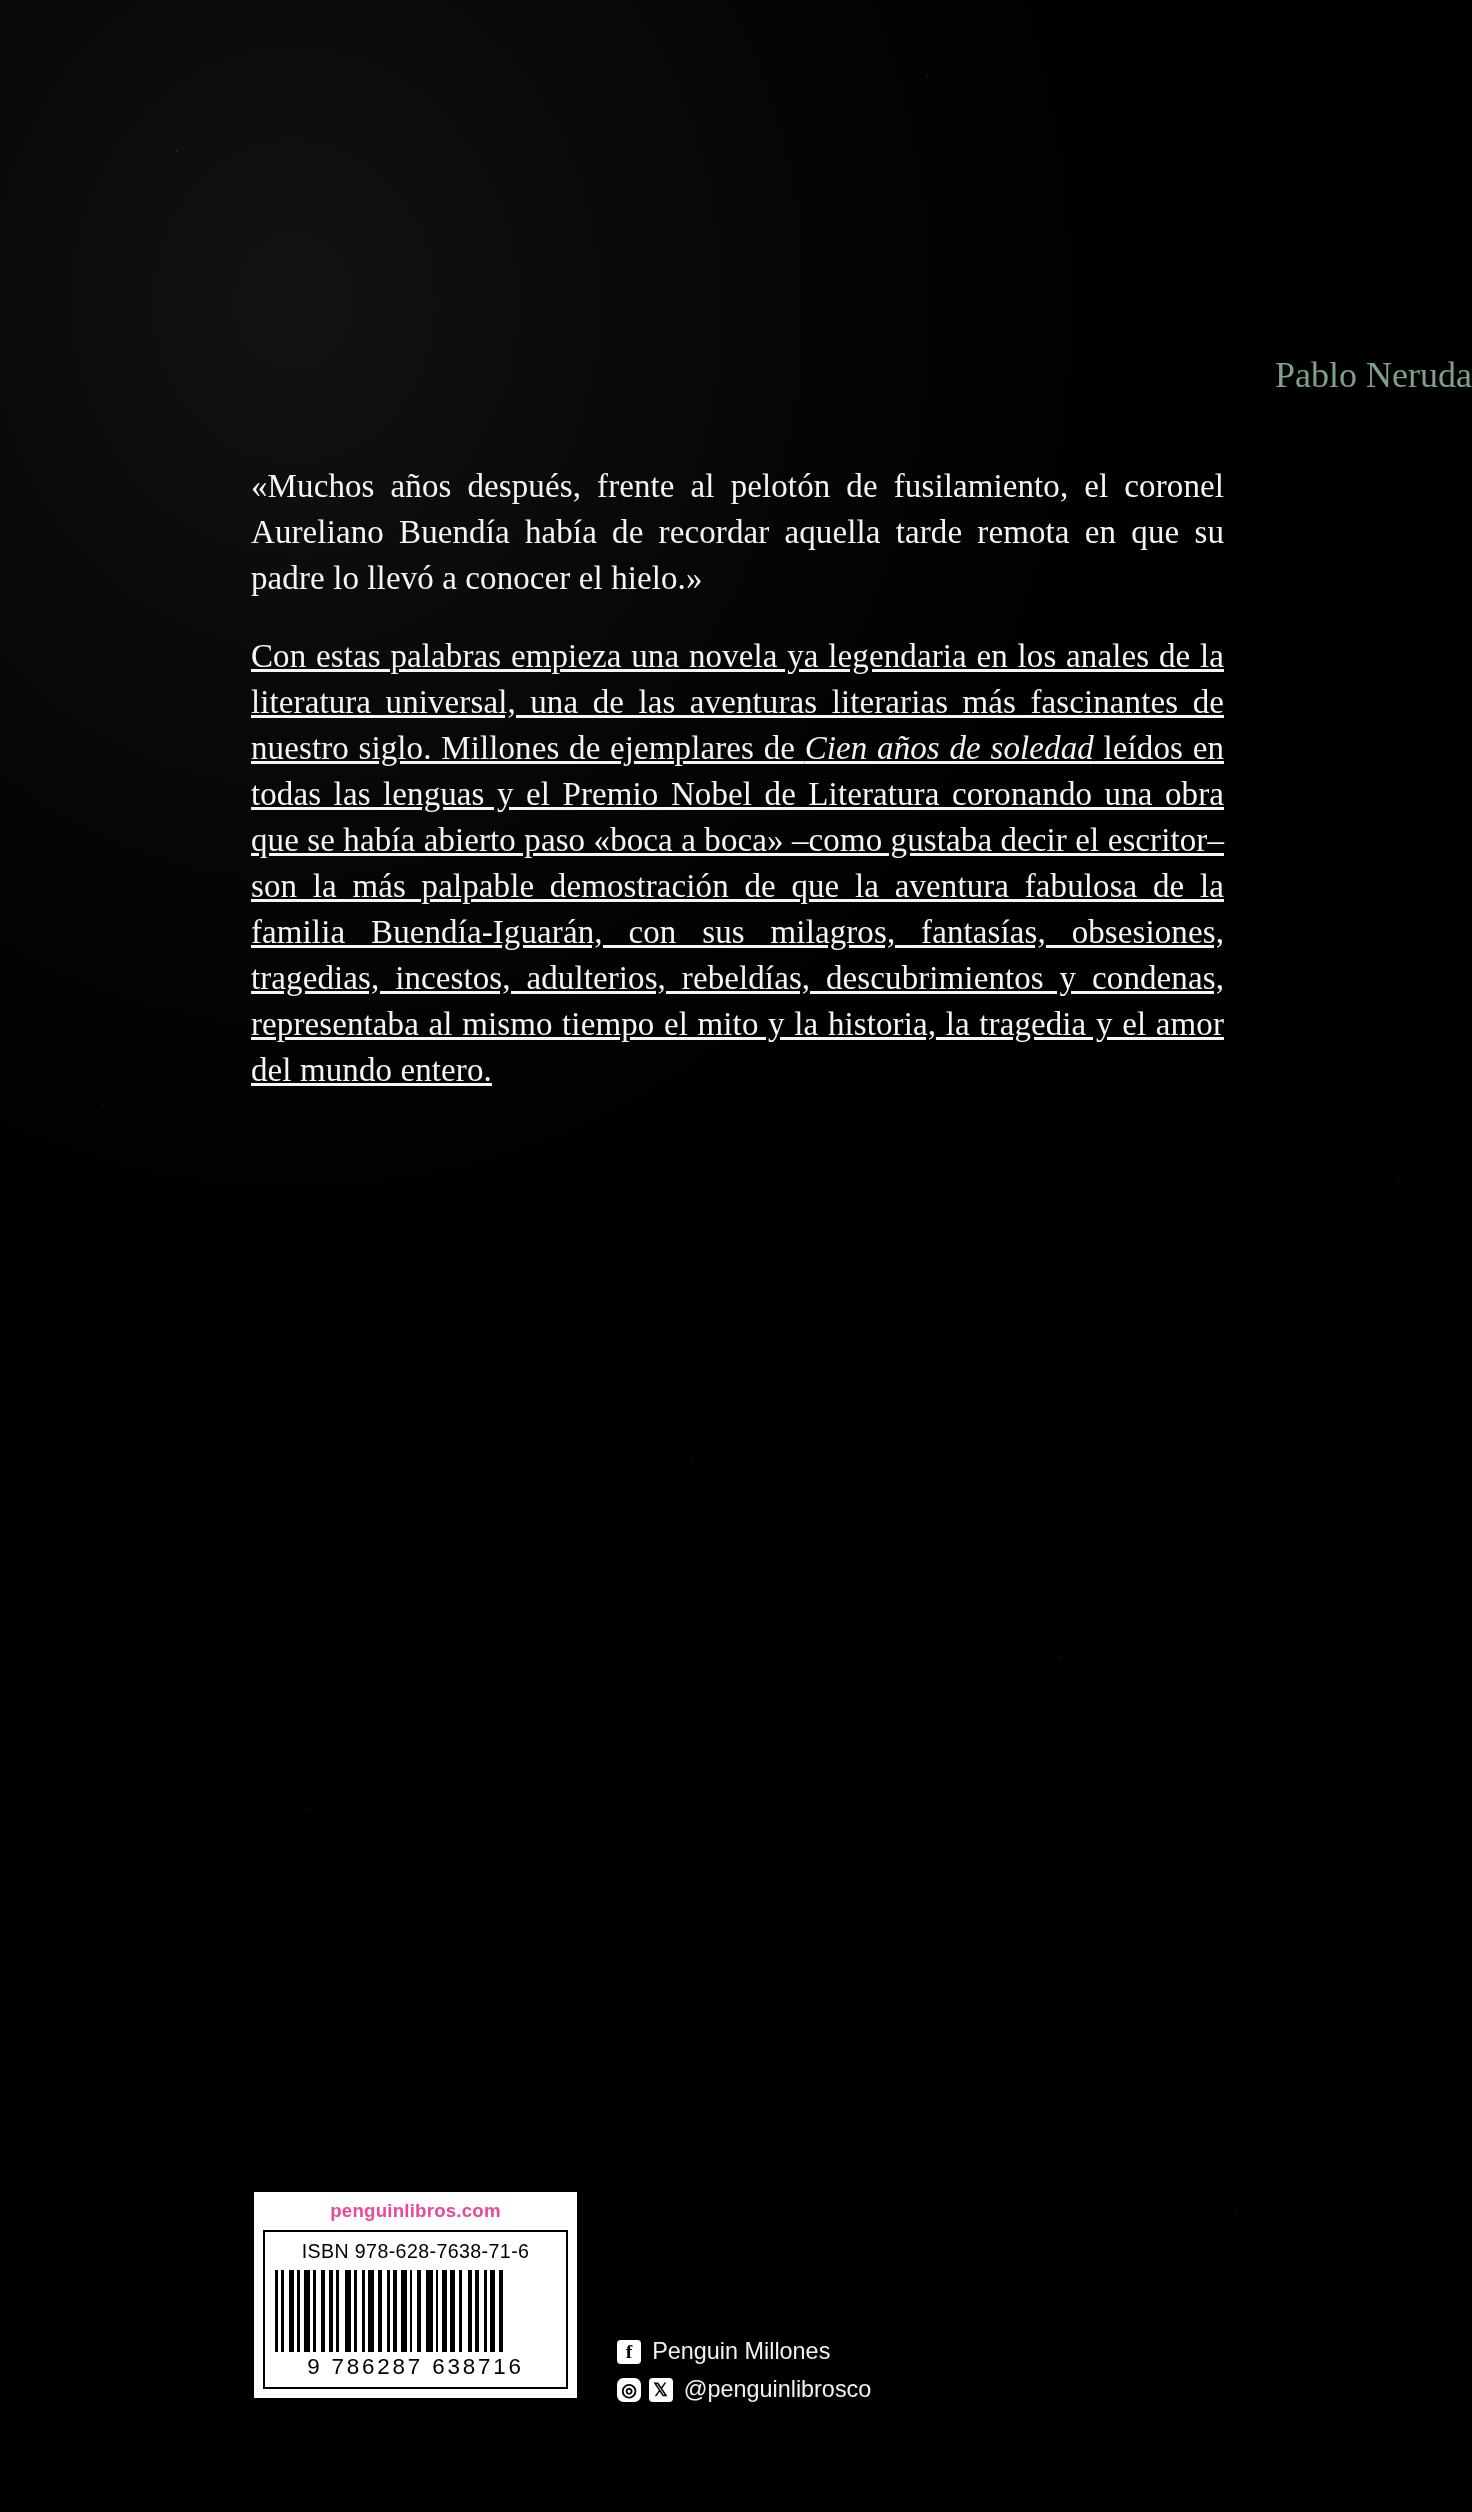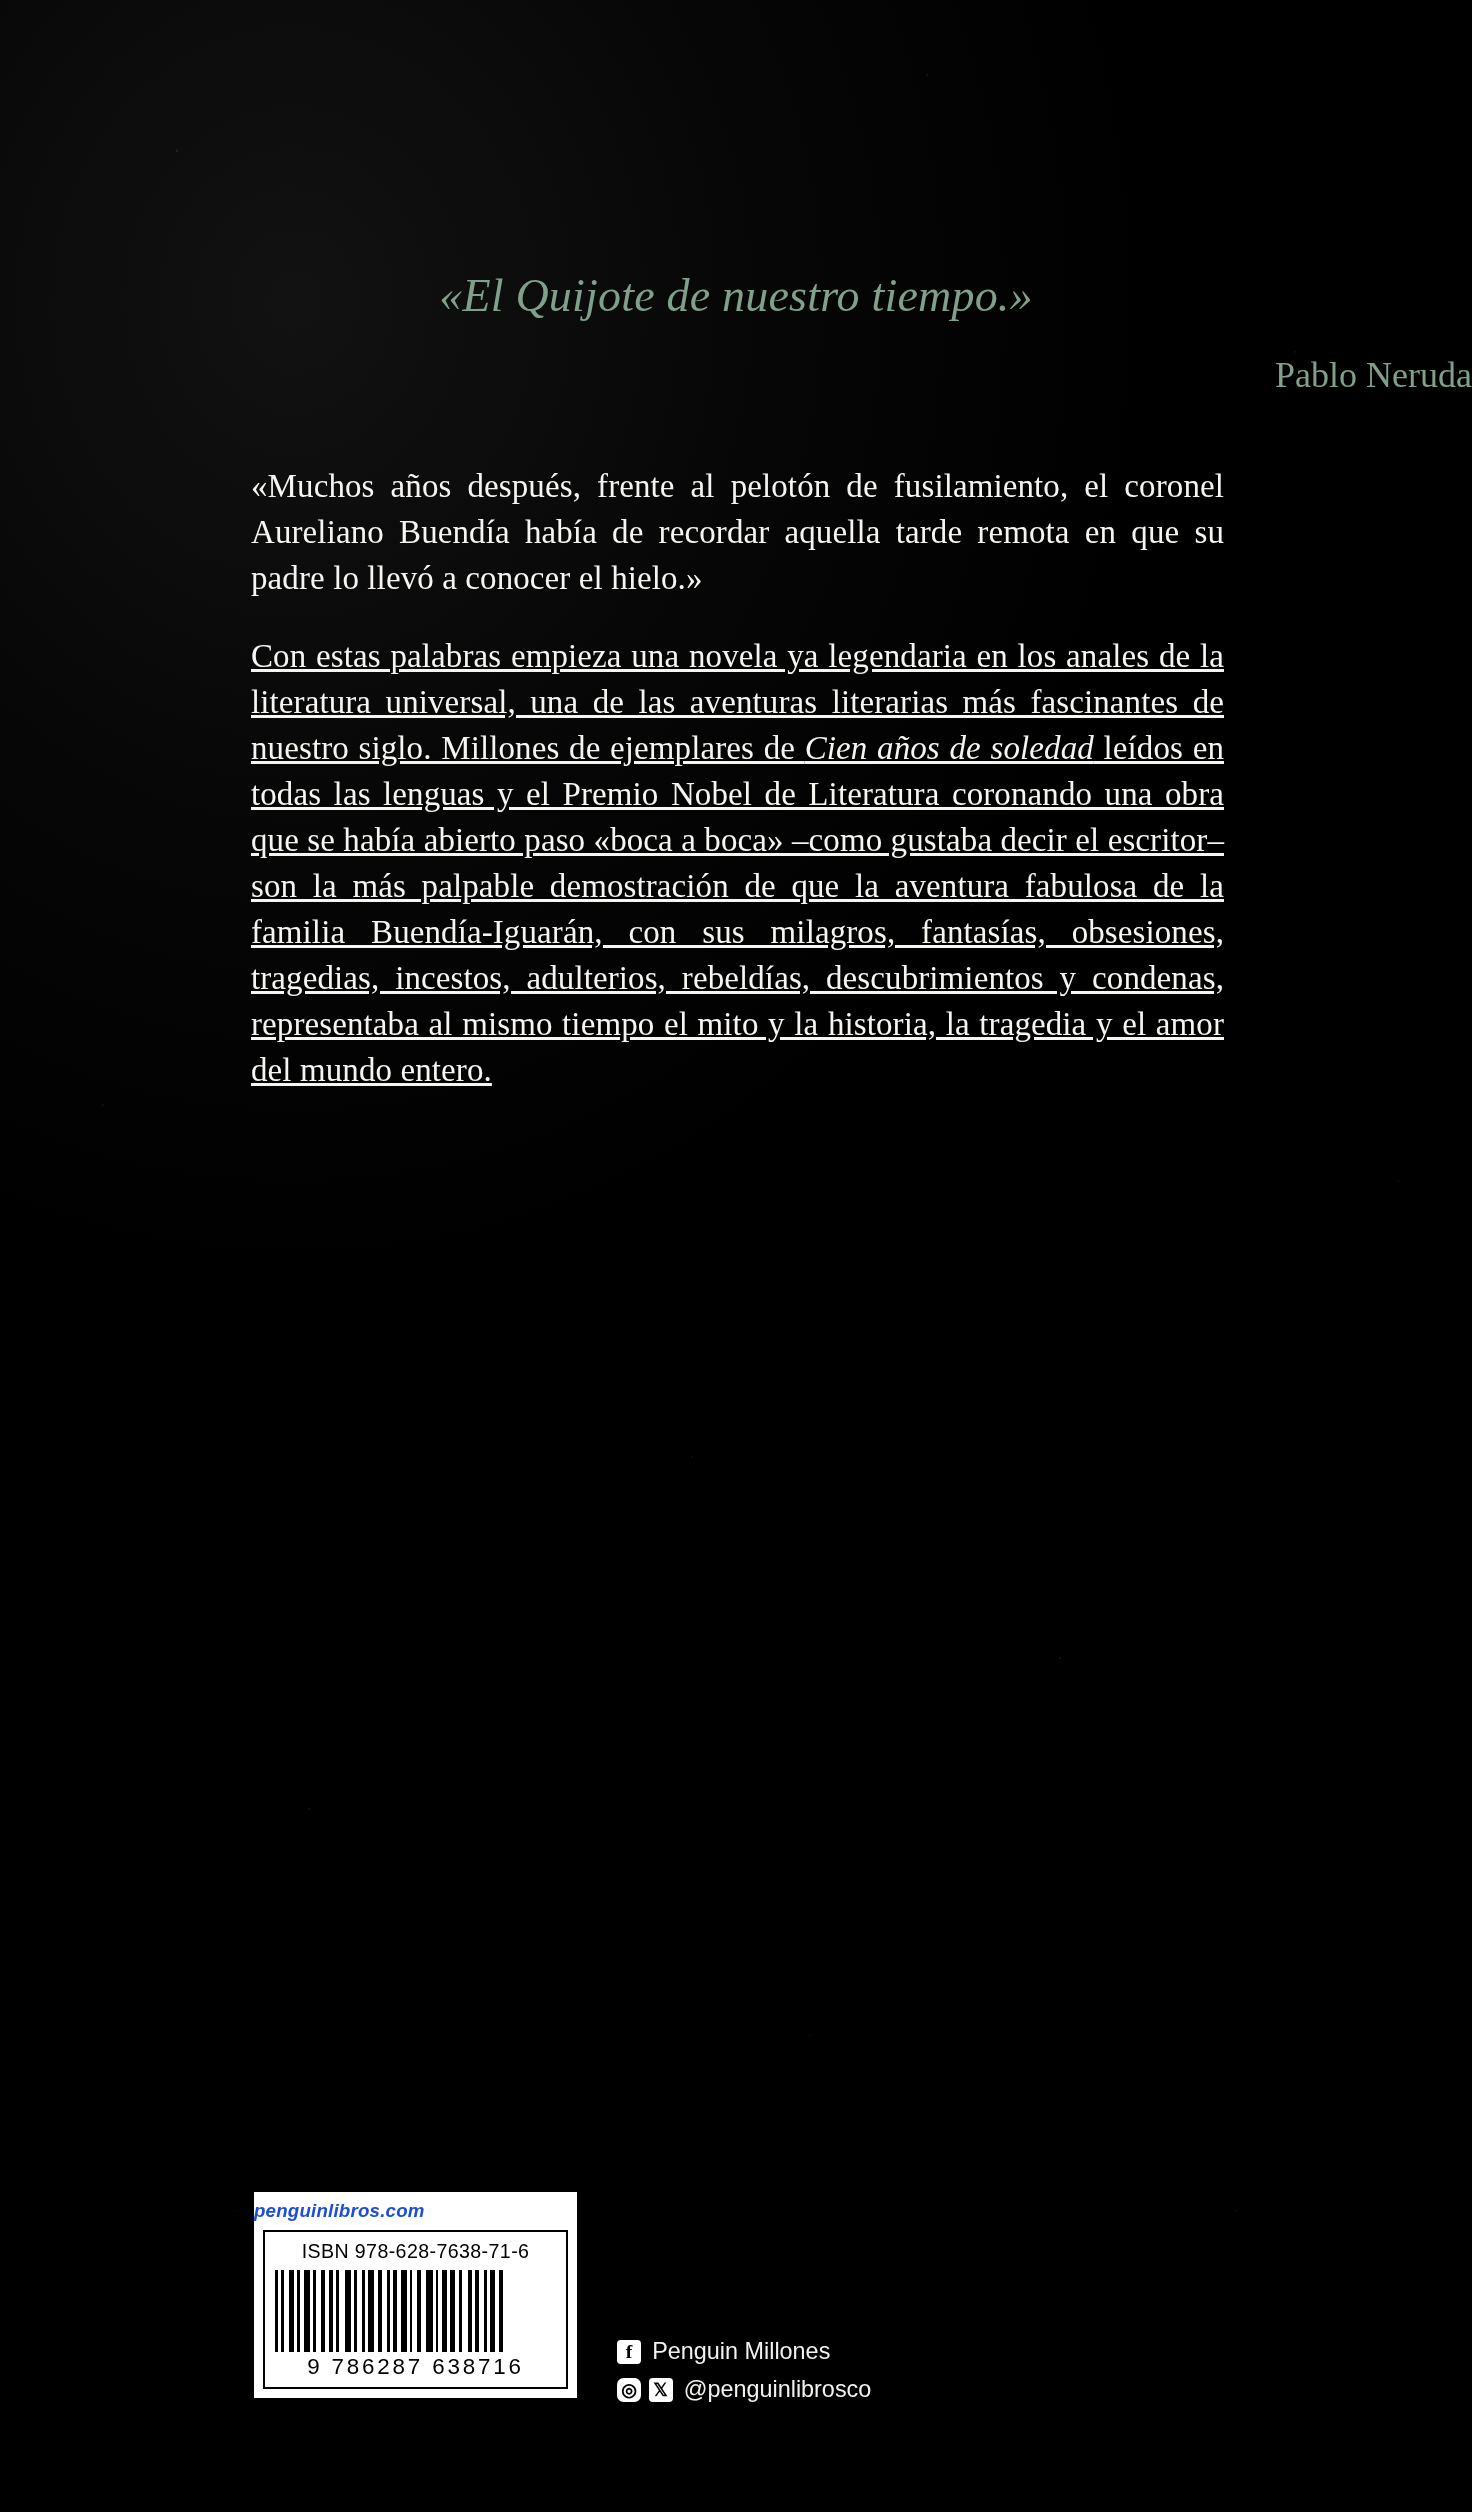--- a/index.html
+++ b/index.html
@@ -110,24 +110,24 @@
     top: 2192px;
     width: 323px;
     background: #ffffff;
     color: #000;
     padding: 0;
   }
   #barcode-domain {
     font-family: "Liberation Sans", sans-serif;
     font-size: 18.7px;
     font-weight: bold;
+    text-align: center;
     padding: 8.4px 0 7.5px;
-    color: #1d4ed8;
+    color: #ec4899;
     letter-spacing: 0.2px;
-    font-style: italic;
   }
   #barcode-inner {
     border: 2.8px solid #000;
     margin: 0 9.4px 9.4px 9.4px;
     padding: 5.6px 5.6px 3.7px 5.6px;
     background: #fff;
   }
   #isbn-text {
     font-family: "Liberation Sans", sans-serif;
     font-size: 19.6px;
@@ -193,21 +193,20 @@
   .sq-icon.fb { font-family: "Liberation Serif", serif; font-size: 19.6px; }
   .social-label { white-space: nowrap; }
 </style>
 </head>
 <body>
 
 <div id="back-cover">
   <div class="grain"></div>
 
 
-  <div id="pull-quote">«El Quijote de nuestro tiempo.»</div>
   <div id="quote-attribution">Pablo Neruda</div>
 
   <div id="blurb">
     <p>«Muchos años después, frente al pelotón de fusilamiento, el coronel Aureliano Buendía había de recordar aquella tarde remota en que su padre lo llevó a conocer el hielo.»</p>
     <p><span>Con estas palabras empieza una novela ya legendaria en los anales de la literatura universal, una de las aventuras literarias más fascinantes de nuestro siglo. Millones de ejemplares de </span><em>Cien años de soledad</em><span> leídos en todas las lenguas y el Premio Nobel de Literatura coronando una obra que se había abierto paso «boca a boca» –como gustaba decir el escritor– son la más palpable demostración de que la aventura fabulosa de la familia Buendía-Iguarán, con sus milagros, fantasías, obsesiones, tragedias, incestos, adulterios, rebeldías, descubrimientos y condenas, representaba al mismo tiempo el mito y la historia, la tragedia y el amor del mundo entero.</span></p>
   </div>
 
   <div id="barcode-block">
     <div id="barcode-domain">penguinlibros.com</div>
     <div id="barcode-inner">

